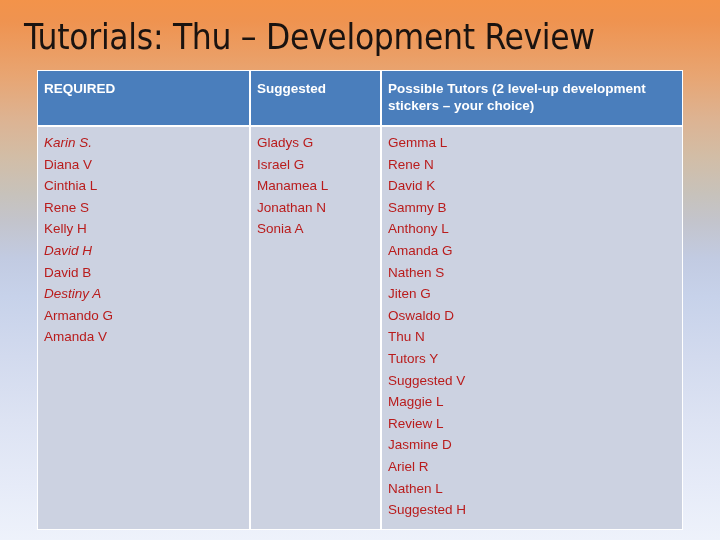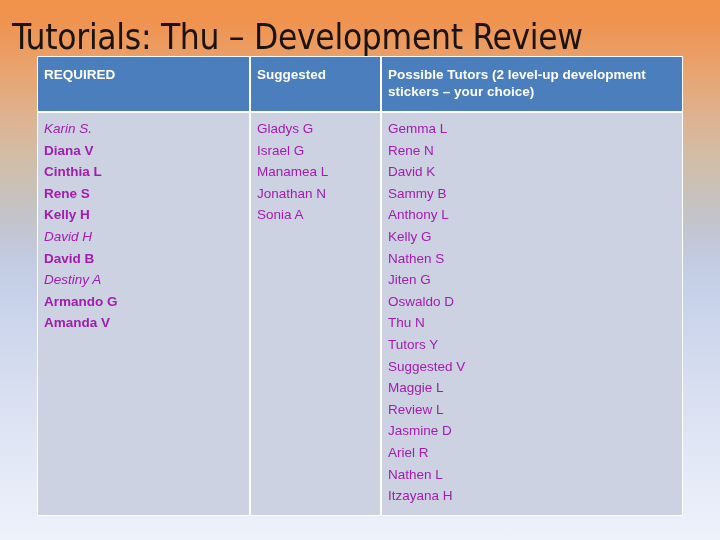--- a/index.html
+++ b/index.html
@@ -29,36 +29,36 @@
         #c7d2ea 55%,
         #d2daee 66%,
         #dde3f3 78%,
         #e6ebf8 90%,
         #eef2fb 100%);
     overflow: hidden;
   }
 
   #title {
     position: absolute;
-    left: 12px;
+    left: 24px;
     top: 16px;
     width: 692px;
     font-family: "DejaVu Sans Condensed", "Liberation Sans Narrow", "Liberation Sans", sans-serif;
     font-size: 35px;
     font-weight: 400;
     line-height: 42px;
     color: #1a1310;
     letter-spacing: -0.3px;
     white-space: nowrap;
   }
 
   #table-wrap {
     position: absolute;
     left: 37px;
-    top: 56px;
+    top: 70px;
     width: 646px;
   }
   table.roster {
     border-collapse: separate;
     border-spacing: 0;
     width: 646px;
     table-layout: fixed;
   }
   table.roster col.c1 { width: 213px; }
   table.roster col.c2 { width: 131px; }
@@ -71,31 +71,31 @@
     font-weight: bold;
     text-align: left;
     vertical-align: top;
     padding: 9px 6px 9px 6px;
     line-height: 17px;
     border: 1.5px solid #ffffff;
     height: 36px;
   }
   table.roster td {
     background: #ccd2e1;
-    color: #a21caf;
+    color: #b91c1c;
     font-size: 13.5px;
     vertical-align: top;
     padding: 5px 6px 8px 6px;
     line-height: 21.6px;
     border: 1.5px solid #ffffff;
     margin-top: 16px;
   }
   .cellwrap { display: block; }
   .name { display: block; white-space: nowrap; }
-  .name.bold   { font-weight: bold; font-style: normal; }
+  .name.bold   { font-weight: normal; font-style: normal; }
   .name.italic { font-weight: normal; font-style: italic; }
   .name.normal { font-weight: normal; font-style: normal; }
 </style>
 </head>
 <body>
 
 <div id="slide">
 
   <div id="title">Tutorials: Thu – Development Review</div>
 
@@ -138,33 +138,33 @@
                 <span class="name normal">Sonia A</span>
               </span>
           </td>
           <td>
             <span class="cellwrap">
                 <span class="name normal">Gemma L</span>
                 <span class="name normal">Rene N</span>
                 <span class="name normal">David K</span>
                 <span class="name normal">Sammy B</span>
                 <span class="name normal">Anthony L</span>
-                <span class="name normal">Kelly G</span>
+                <span class="name normal">Amanda G</span>
                 <span class="name normal">Nathen S</span>
                 <span class="name normal">Jiten G</span>
                 <span class="name normal">Oswaldo D</span>
                 <span class="name normal">Thu N</span>
                 <span class="name normal">Tutors Y</span>
                 <span class="name normal">Suggested V</span>
                 <span class="name normal">Maggie L</span>
                 <span class="name normal">Review L</span>
                 <span class="name normal">Jasmine D</span>
                 <span class="name normal">Ariel R</span>
                 <span class="name normal">Nathen L</span>
-                <span class="name normal">Itzayana H</span>
+                <span class="name normal">Suggested H</span>
               </span>
           </td>
         </tr>
       </tbody>
     </table>
   </div>
 
 </div>
 
 </body></html>

